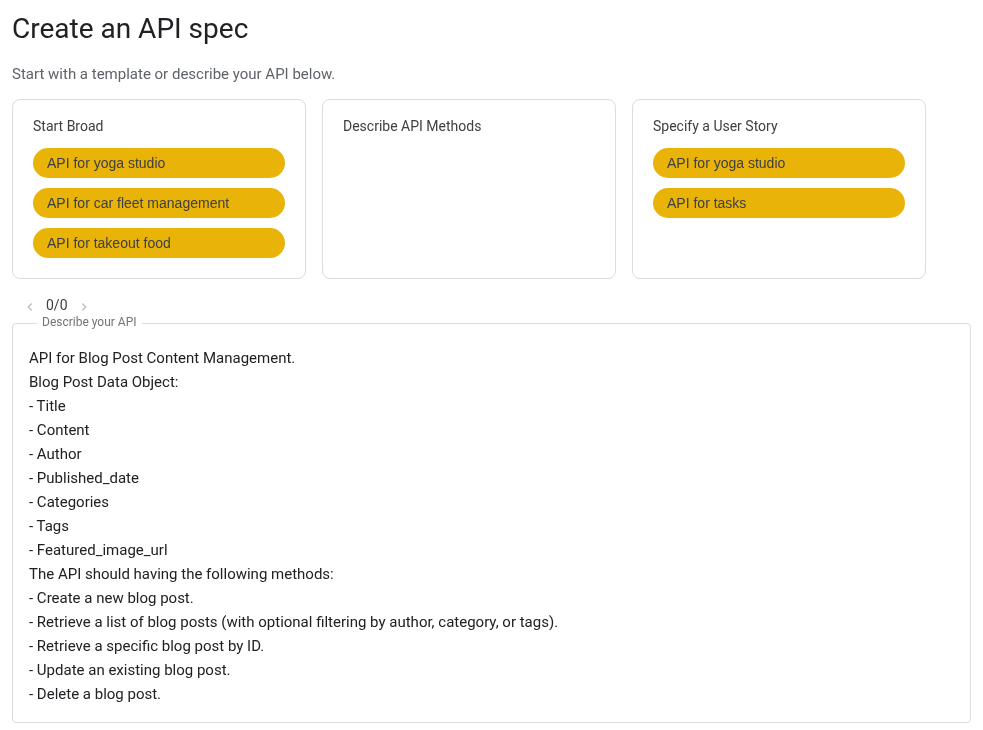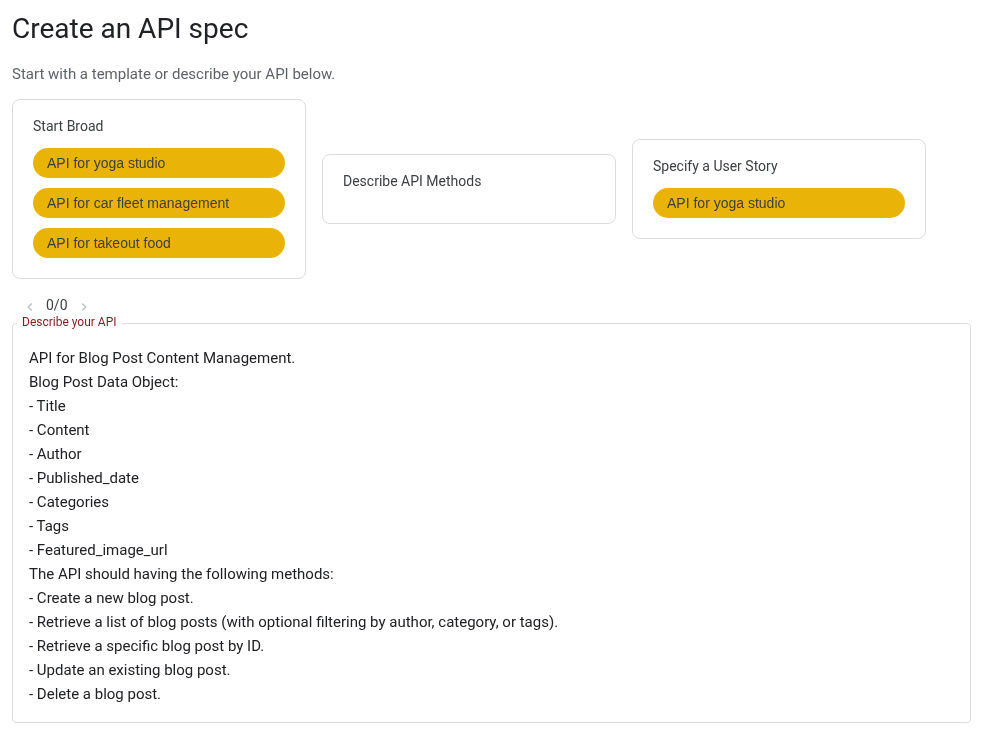--- a/index.html
+++ b/index.html
@@ -17,21 +17,20 @@
     }
     .page-subtitle {
       font-size: 15px;
       color: #5f6368;
       margin-bottom: 16px;
     }
     .cards-row {
       display: flex;
       gap: 16px;
       margin-bottom: 18px;
-      align-items: center;
     }
     .card {
       border: 1px solid #dadce0;
       border-radius: 8px;
       padding: 18px 20px 20px 20px;
       width: 294px;
     }
     .card-title {
       font-size: 14px;
       color: #3c4043;
@@ -75,25 +74,25 @@
     .pager .count { font-size: 14px; color: #3c4043; }
     .describe-wrap {
       position: relative;
       border: 1px solid #dadce0;
       border-radius: 4px;
       padding: 14px 16px 16px 16px;
     }
     .describe-legend {
       position: absolute;
       top: -9px;
-      left: 4px;
+      left: 24px;
       background: #fff;
       padding: 0 5px;
       font-size: 12px;
-      color: #7f1d1d;
+      color: #737373;
     }
     .describe-body {
       font-size: 15px;
       color: #202124;
       line-height: 1.6;
       white-space: pre-wrap;
       font-family: Roboto, Arial, sans-serif;
       margin-top: 8px;
     }
     .footer {
@@ -140,20 +139,23 @@
 
   <div class="card">
     <div class="card-title">Describe API Methods</div>
   </div>
 
   <div class="card">
     <div class="card-title">Specify a User Story</div>
     <div class="chips">
       <button class="chip">
         <span>API for yoga studio</span>
+      </button>
+      <button class="chip">
+        <span>API for tasks</span>
       </button>
     </div>
   </div>
 
 </div>
 
 <div class="pager">
   <span class="pager-btn">
     <svg width="14" height="14" viewBox="0 0 24 24" fill="none" stroke="currentColor" stroke-width="2.5">
         <polyline points="15 18 9 12 15 6"></polyline>

